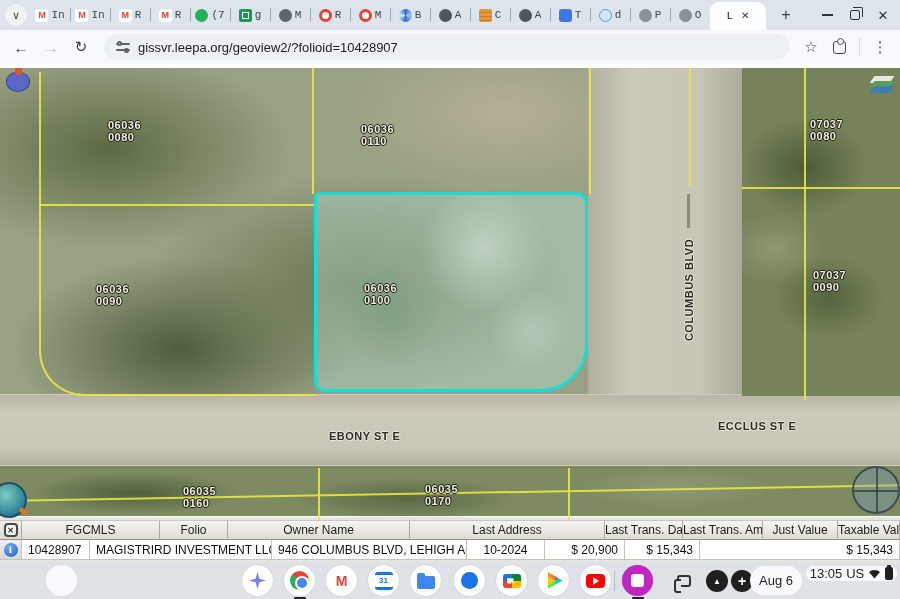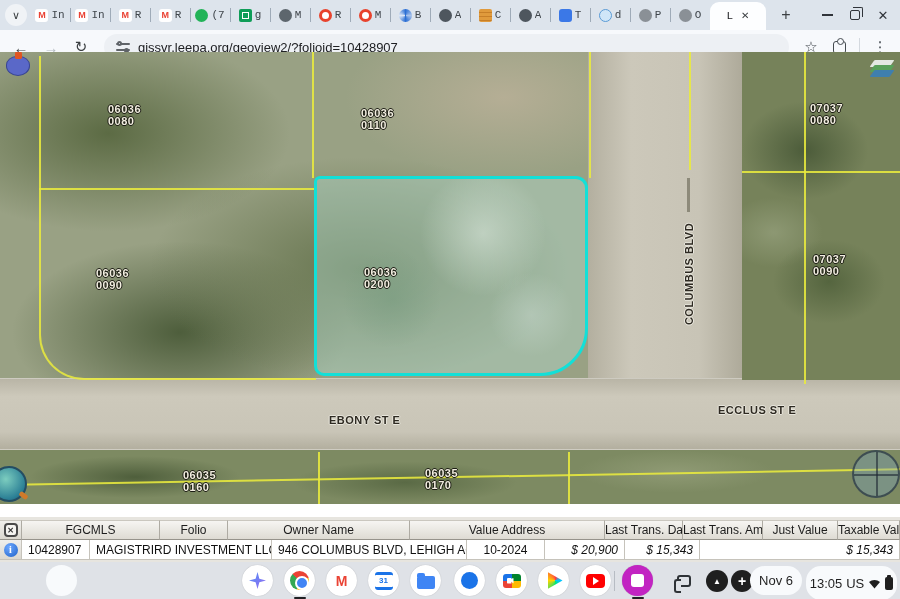--- a/index.html
+++ b/index.html
@@ -56,21 +56,21 @@
   .tune::before { top:3px; } .tune::after { bottom:3px; }
   .tune i { position:absolute; width:5px; height:5px; border-radius:50%; background:#edf0f4; border:2px solid #5f6368; }
   .tune i.k1 { left:1px; top:1px; } .tune i.k2 { right:1px; bottom:1px; }
   .urltext { font-size:13px; color:#202124; white-space:nowrap; overflow:hidden; }
   .tbicon { width:24px; height:24px; display:flex; align-items:center; justify-content:center; font-size:15px; color:#444a50; cursor:pointer; }
   .puzzle { width:13px; height:13px; border:1.7px solid #444a50; border-radius:3px; position:relative; }
   .puzzle::before { content:""; position:absolute; top:-4px; left:3px; width:5px; height:5px; border-radius:50%; border:1.7px solid #444a50; background:#f7f9fc; }
   .tb-divider { width:1px; height:18px; background:#d4d9df; margin:0 4px; }
 
   
-  .map { position:absolute; top:52px; left:0; width:900px; height:452px; overflow:hidden; background-color:#99a184;
+  .map { position:absolute; top:68px; left:0; width:900px; height:452px; overflow:hidden; background-color:#99a184;
     background-image:
       radial-gradient(ellipse 260px 140px at 12% 18%, #5c6b44, rgba(92,107,68,0) 70%),
       radial-gradient(ellipse 300px 160px at 40% 48%, #66744e, rgba(102,116,80,0) 70%),
       radial-gradient(ellipse 240px 130px at 20% 62%, #4e5e3c, rgba(79,95,61,0) 70%),
       radial-gradient(ellipse 220px 110px at 56% 10%, #b5ae95, rgba(180,173,148,0) 72%),
       radial-gradient(ellipse 280px 220px at 92% 28%, #65744d, rgba(105,120,81,0) 72%),
       radial-gradient(ellipse 220px 120px at 92% 72%, #72805a, rgba(114,128,90,0) 70%),
       radial-gradient(ellipse 420px 100px at 28% 98%, #59693f, rgba(89,105,69,0) 75%);
   }
   .road-v { position:absolute; left:588px; top:0; width:154px; height:330px;
@@ -126,21 +126,21 @@
   .grow { display:flex; width:900px; }
   .hcell { height:20px; line-height:19px; font-size:12px; color:#1d1d1d; text-align:center;
            background:linear-gradient(#f6f5f2,#dedbd3); border-top:1px solid #cac7bf;
            border-bottom:1px solid #96938b; border-right:1px solid #aeaba3; overflow:hidden; white-space:nowrap; }
   .dcell { height:20px; line-height:20px; font-size:12px; color:#111; background:#fff;
            border-right:1px solid #c6c3bb; border-bottom:1px solid #c6c3bb; padding:0 6px; overflow:hidden; white-space:nowrap; }
   .icocell { display:flex; align-items:center; justify-content:center; padding:0; background:linear-gradient(#f0efec,#dbd8d0); }
   .w0{width:22px;flex:0 0 22px;} .w1{width:138px;flex:0 0 138px;} .w2{width:68px;flex:0 0 68px;}
   .w3{width:182px;flex:0 0 182px;} .w4{width:195px;flex:0 0 195px;} .w5{width:78px;flex:0 0 78px;}
   .w6{width:80px;flex:0 0 80px;} .w7{width:75px;flex:0 0 75px;} .w8{flex:1 1 auto; min-width:0;}
-  .num { text-align:right;font-style:italic; } .ctr { text-align:center; }
+  .num { text-align:right; } .ctr { text-align:center; }
   .xbtn { width:14px; height:14px; border:2px solid #4a4a4a; border-radius:4px; background:#f5f4f1;
           display:flex; align-items:center; justify-content:center; font-size:8px; font-weight:bold; color:#333; cursor:pointer; }
   .ibtn { width:14px; height:14px; border-radius:50%; background:radial-gradient(circle at 35% 30%, #6ea8ff, #1e62c9);
           color:#fff; font:italic bold 10px "Liberation Serif",serif; display:flex; align-items:center; justify-content:center; cursor:pointer; }
 
   
   .shelf { position:absolute; top:562px; left:0; width:900px; height:37px; background:#dfe2e7; }
   .launcher { position:absolute; left:46px; top:3px; width:31px; height:31px; border-radius:50%; background:#f8fafc; cursor:pointer; }
   .watermark { position:absolute; left:3px; top:572px; z-index:9; font-family:"DejaVu Sans",sans-serif;
                font-size:22px; letter-spacing:2px; color:#3d3d3d; opacity:.85; }
@@ -175,21 +175,21 @@
   .ovr { position:absolute; left:670px; top:5px; width:27px; height:27px; border-radius:7px; display:flex;
          align-items:center; justify-content:center; cursor:pointer; }
   .ovr i { width:14px; height:12px; border:2px solid #2f3337; border-radius:3px; position:relative; }
   .ovr i::before { content:""; position:absolute; left:-5px; top:2px; width:5px; height:10px; border:2px solid #2f3337;
          border-right:none; border-radius:3px 0 0 3px; background:#dfe2e7; }
   .blk { position:absolute; top:8px; width:22px; height:22px; border-radius:50%; background:#1f1f1f; color:#fff;
          display:flex; align-items:center; justify-content:center; cursor:pointer; }
   .blk.up { font-size:8px; } .blk.pl { font-size:14px; font-weight:bold; }
   .datepill { position:absolute; left:750px; top:4px; width:52px; height:29px; border-radius:15px; background:#f8fafc;
          display:flex; align-items:center; justify-content:center; font-size:13px; color:#1f1f1f; cursor:pointer; }
-  .statuspill { position:absolute; left:806px; top:4px; width:91px; height:34px; border-radius:15px; background:#f8fafc;
+  .statuspill { position:absolute; left:806px; top:4px; width:91px; height:15px; border-radius:15px; background:#f8fafc;
          display:flex; align-items:center; justify-content:center; gap:4px; font-size:13px; color:#1f1f1f; cursor:pointer; }
   .wifi { width:13px; height:11px; }
   .batt { width:8px; height:13px; background:#1f1f1f; border-radius:2px; position:relative; }
   .batt::before { content:""; position:absolute; top:-2px; left:2px; width:4px; height:2px; background:#1f1f1f; border-radius:1px 1px 0 0; }
 </style>
 </head>
 <body>
 
 <div class="screen">
 
@@ -346,21 +346,21 @@
     <div class="plabel" style="left:810px; top:51px;">
       <div>07037</div>
         <div>0080</div>
       </div>
     <div class="plabel" style="left:96px; top:216px;">
       <div>06036</div>
         <div>0090</div>
       </div>
     <div class="plabel" style="left:364px; top:215px;">
       <div>06036</div>
-        <div>0200</div>
+        <div>0100</div>
       </div>
     <div class="plabel" style="left:813px; top:202px;">
       <div>07037</div>
         <div>0090</div>
       </div>
     <div class="plabel" style="left:183px; top:418px;">
       <div>06035</div>
         <div>0160</div>
       </div>
     <div class="plabel" style="left:425px; top:416px;">
@@ -386,21 +386,21 @@
     <div class="grid">
       <div class="grow">
         <div class="hcell icocell w0">
           <div class="xbtn">
               <s>✕</s>
             </div>
         </div>
         <div class="hcell w1">FGCMLS</div>
         <div class="hcell w2">Folio</div>
         <div class="hcell w3">Owner Name</div>
-        <div class="hcell w4">Value Address</div>
+        <div class="hcell w4">Last Address</div>
         <div class="hcell w5">Last Trans. Date</div>
         <div class="hcell w6">Last Trans. Amt</div>
         <div class="hcell w7">Just Value</div>
         <div class="hcell w8">Taxable Value</div>
       </div>
       <div class="grow">
         <div class="dcell icocell w0">
           <div class="ibtn">
               <s>i</s>
             </div>
@@ -456,21 +456,21 @@
     <div class="ovr">
         <i></i>
       </div>
     <div class="blk up" style="left:706px;">
         <s>▲</s>
       </div>
     <div class="blk pl" style="left:731px;">
         <s>+</s>
       </div>
     <div class="datepill">
-        <s>Nov 6</s>
+        <s>Aug 6</s>
       </div>
     <div class="statuspill">
       <s>13:05</s>
       <s>US</s>
       <svg class="wifi" viewBox="0 0 24 22">
           <path d="M12 21 L1 8 A16 15 0 0 1 23 8 Z" fill="#1f1f1f"></path>
         </svg>
       <i class="batt"></i>
     </div>
   </div>

